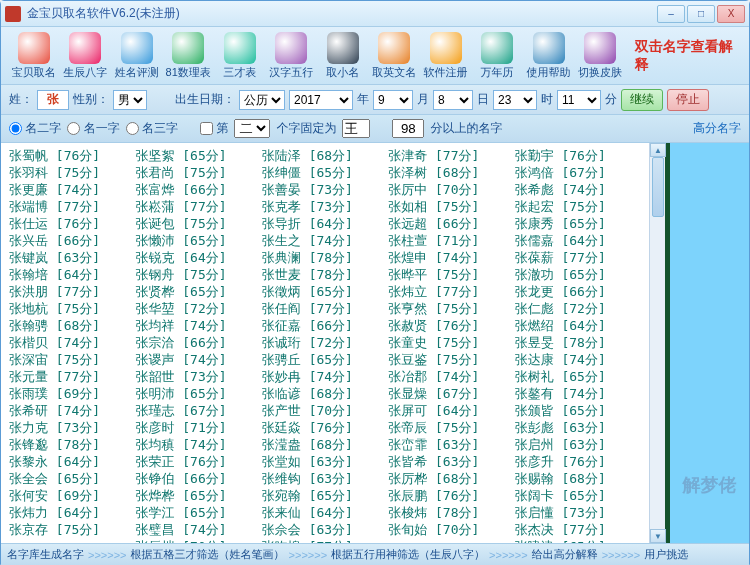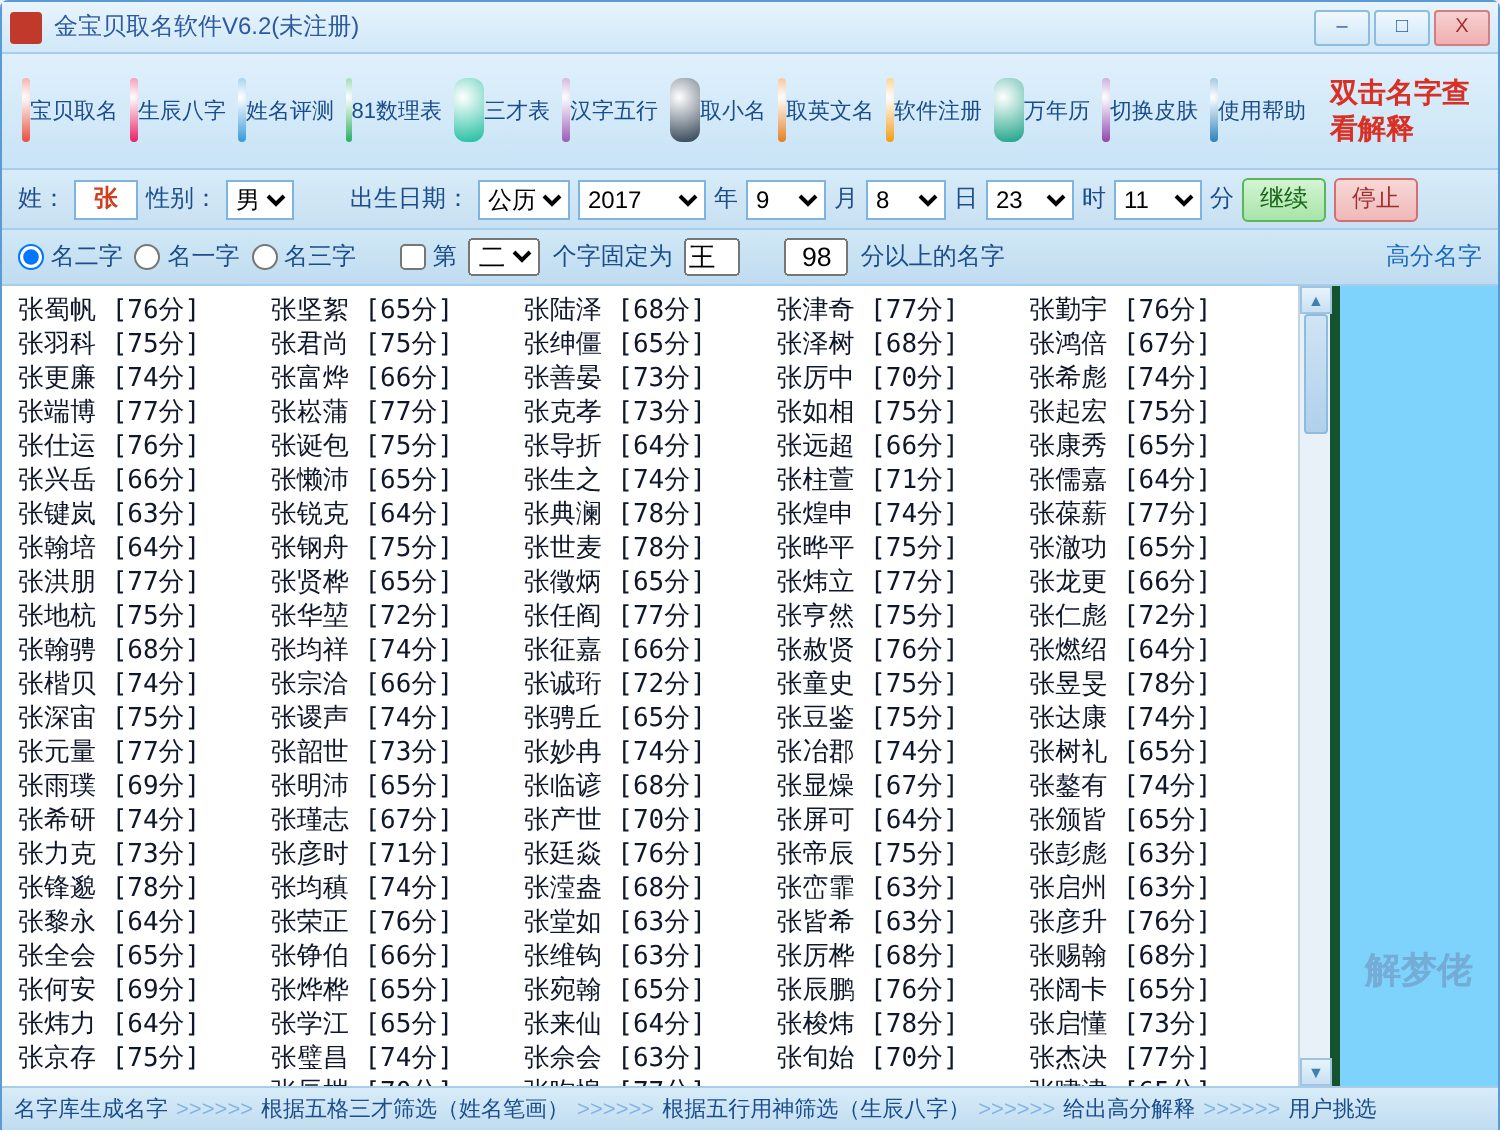--- a/index.html
+++ b/index.html
@@ -5,36 +5,36 @@
 * { margin: 0; padding: 0; box-sizing: border-box; font-family: "Microsoft YaHei", SimSun, sans-serif; }
 body { background: #f0f0f0; width: 750px; height: 565px; overflow: hidden; }
 .window { width: 750px; height: 565px; background: linear-gradient(#d8ecf8, #c5e2f5); border: 1px solid #5b9bd5; border-radius: 4px 4px 0 0; }
 .titlebar { height: 26px; background: linear-gradient(#e8f4fd, #d0e8f8); display: flex; align-items: center; padding: 0 4px; border-bottom: 1px solid #a8cde8; }
 .titlebar .icon { width: 16px; height: 16px; background: #c0392b; border-radius: 2px; margin-right: 6px; display: inline-block; }
 .titlebar .title { font-size: 12px; color: #2c5aa0; flex: 1; }
 .winbtns { display: flex; gap: 2px; }
 .winbtns div { width: 28px; height: 18px; background: linear-gradient(#f0f8ff,#d0e8f8); border: 1px solid #8abde0; border-radius: 2px; font-size: 10px; display: flex; align-items: center; justify-content: center; color: #2c5aa0; cursor: pointer; }
 .winbtns .close { background: linear-gradient(#f8d0d0,#f0b0b0); border-color:#d08080; color:#a03030;}
 .toolbar { height: 58px; background: linear-gradient(#e0f0fc, #c8e4f6); display: flex; align-items: center; padding: 2px 8px; border-bottom: 1px solid #a8cde8; gap: 2px; }
-.tbtn { display: flex; flex-direction: row; align-items: center; width: 52px; cursor: pointer; padding: 2px; }
+.tbtn { display: flex; flex-direction: column; align-items: center; width: 52px; cursor: pointer; padding: 2px; }
 .tbtn-icon { width: 32px; height: 32px; border-radius: 6px; margin-bottom: 1px; }
 .tbtn-label { font-size: 11px; color: #1a4d8c; white-space: nowrap; }
 .tb-hint { font-size: 14px; color: #d93025; font-weight: bold; margin-left: 8px; }
 .form-row { height: 30px; background: linear-gradient(#d8ecf8,#c8e0f2); display: flex; align-items: center; padding: 0 8px; font-size: 12px; color: #333; gap: 4px; border-bottom: 1px solid #a8cde8; }
 .form-row label { color: #1a4d8c; }
 .form-row input[type=text] { height: 20px; border: 1px solid #7eb4e2; padding: 0 4px; font-size: 12px; }
 .form-row select { height: 20px; border: 1px solid #7eb4e2; font-size: 12px; background: #fff; }
 .btn { height: 22px; padding: 0 8px; background: linear-gradient(#f0f8ff,#c8e4f6); border: 1px solid #5b9bd5; border-radius: 3px; font-size: 12px; cursor: pointer; color:#1a4d8c; }
 .btn.green { background: linear-gradient(#d4f4d4,#a8e4a8); border-color:#5bb55b; color:#186818;}
 .btn.red { background: linear-gradient(#f8d8d8,#f0b8b8); border-color:#d07070; color:#a03030;}
 .opt-row { height: 28px; background: linear-gradient(#d0e8f6,#c0dcf0); display: flex; align-items: center; padding: 0 8px; font-size: 12px; color: #1a4d8c; gap: 6px; border-bottom: 1px solid #a8cde8; }
 .opt-row input[type=radio], .opt-row input[type=checkbox] { vertical-align: middle; }
 .highscore { margin-left: auto; color: #1a6bbf; font-size: 12px; cursor:pointer; }
 .content { display: flex; height: 400px; background: #fff; }
-.name-list { flex: 1; overflow: auto; padding: 4px 8px; font-size: 13px; color: #0f172a; display: flex; }
+.name-list { flex: 1; overflow: auto; padding: 4px 8px; font-size: 13px; color: #0f766e; display: flex; }
 .name-col { flex: 1; display: flex; flex-direction: column; gap: 0px; }
 .name-item { white-space: nowrap; line-height: 17px; font-family: SimSun, monospace; cursor: pointer; }
 .side-panel { width: 84px; border-left: 5px solid #14532d; background: #7dd3fc; }
 .side-panel .watermark { position: relative; top: 330px; font-size: 18px; color: rgba(100,100,140,0.35); text-align: center; font-weight: bold;}
 .statusbar { height: 22px; background: linear-gradient(#d8ecf8,#c0dcf0); display: flex; align-items: center; font-size: 11px; color: #1a4d8c; padding: 0 6px; border-top: 1px solid #a8cde8; }
 .statusbar span.sep { color: #7eb4e2; margin: 0 4px; }
 .scrollbar { width: 16px; background: #e8f0f8; border-left: 1px solid #c0d4e8; position: relative;}
 .scrollbar .thumb { position: absolute; top: 14px; left: 2px; width: 12px; height: 60px; background: linear-gradient(#d0e4f4,#b0d0ec); border: 1px solid #8abde0; border-radius: 2px;}
 .scrollbar .arr { position:absolute; left:0; width:16px; height:14px; background:linear-gradient(#e8f4fc,#c8e0f2); border:1px solid #a0c4e0; font-size:8px; display:flex;align-items:center;justify-content:center; color:#4080b0;}
 .scrollbar .arr.up{top:0;} .scrollbar .arr.dn{bottom:0;}
@@ -89,26 +89,26 @@
       </div>
       <div class="tbtn">
         <div class="tbtn-icon" style="background:radial-gradient(circle at 30% 30%, #fff, #f39c12)"></div>
         <div class="tbtn-label">软件注册</div>
       </div>
       <div class="tbtn">
         <div class="tbtn-icon" style="background:radial-gradient(circle at 30% 30%, #fff, #16a085)"></div>
         <div class="tbtn-label">万年历</div>
       </div>
       <div class="tbtn">
+        <div class="tbtn-icon" style="background:radial-gradient(circle at 30% 30%, #fff, #2980b9)"></div>
+        <div class="tbtn-label">使用帮助</div>
+      </div>
+      <div class="tbtn">
         <div class="tbtn-icon" style="background:radial-gradient(circle at 30% 30%, #fff, #8e44ad)"></div>
         <div class="tbtn-label">切换皮肤</div>
-      </div>
-      <div class="tbtn">
-        <div class="tbtn-icon" style="background:radial-gradient(circle at 30% 30%, #fff, #2980b9)"></div>
-        <div class="tbtn-label">使用帮助</div>
       </div>
       <div class="tb-hint">双击名字查看解释</div>
     </div>
 
   <div class="form-row">
     <label>姓：</label>
     <input type="text" class="surname-box" value="张" style="">
     <label>性别：</label>
     <select><option>男</option></select>
     <span style="width:20px"></span>

